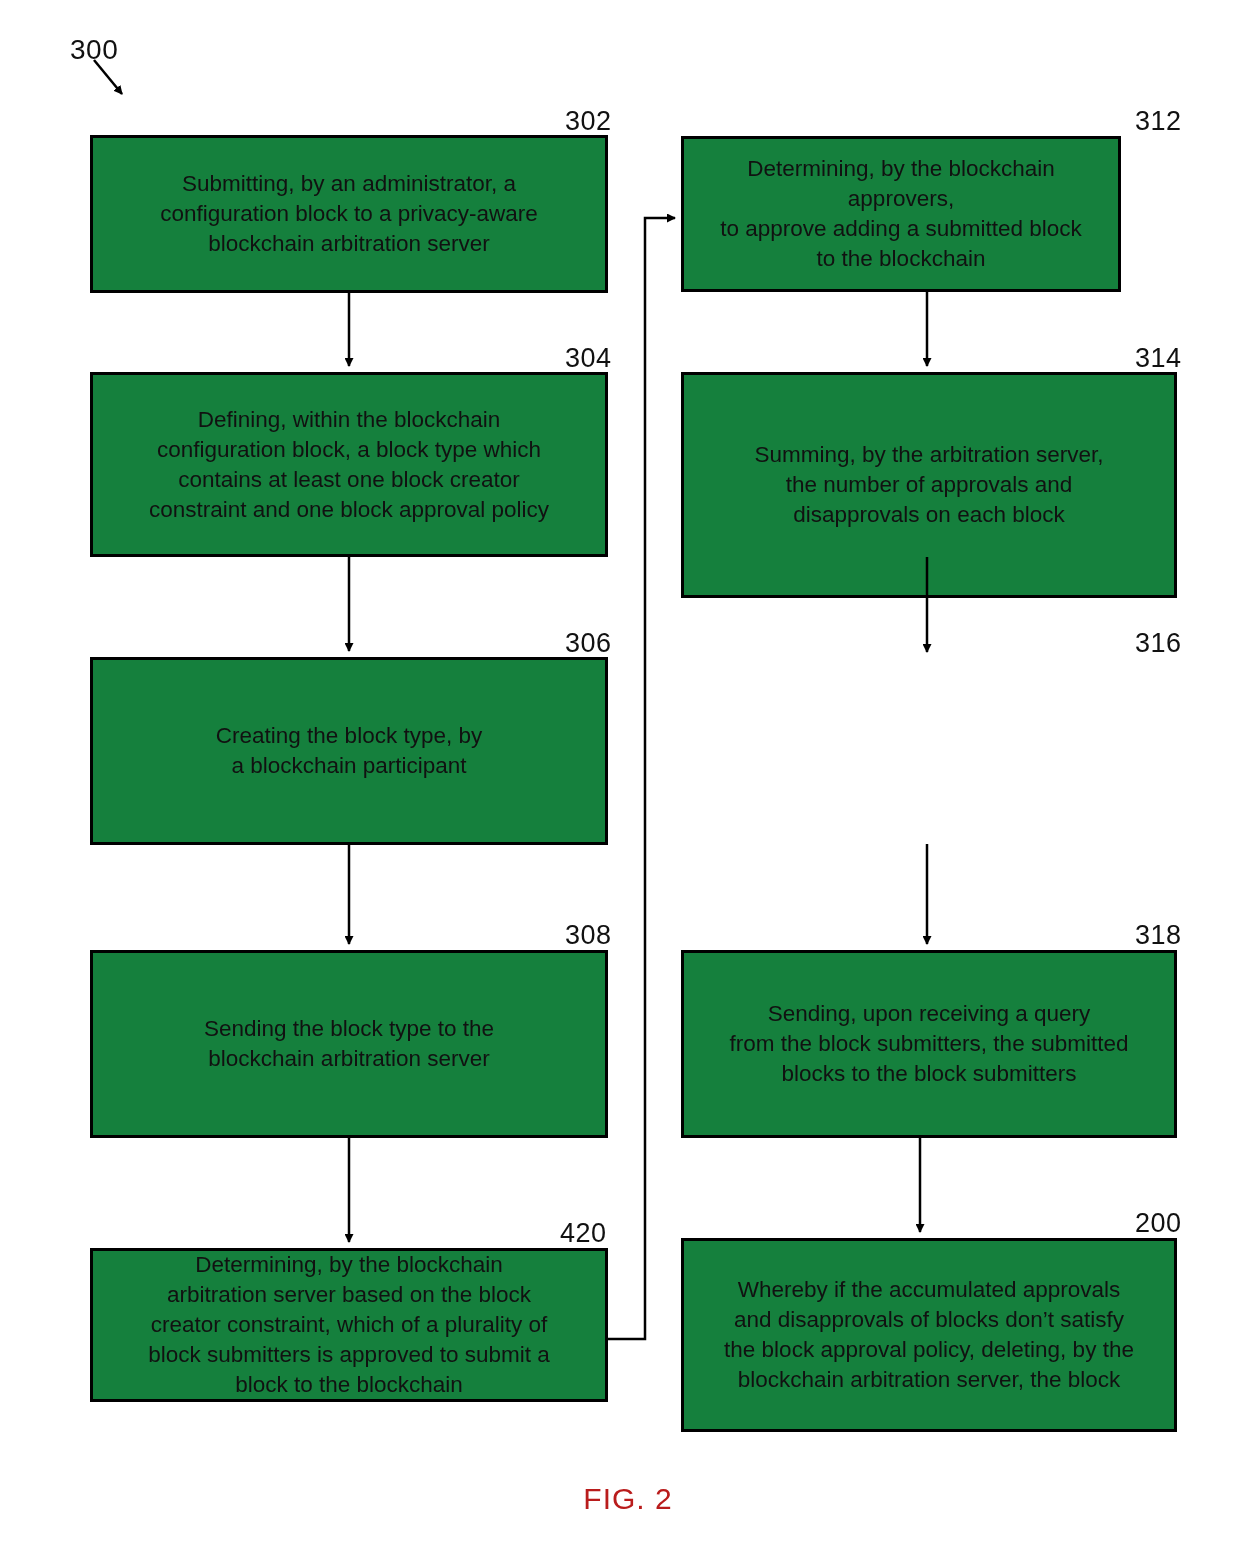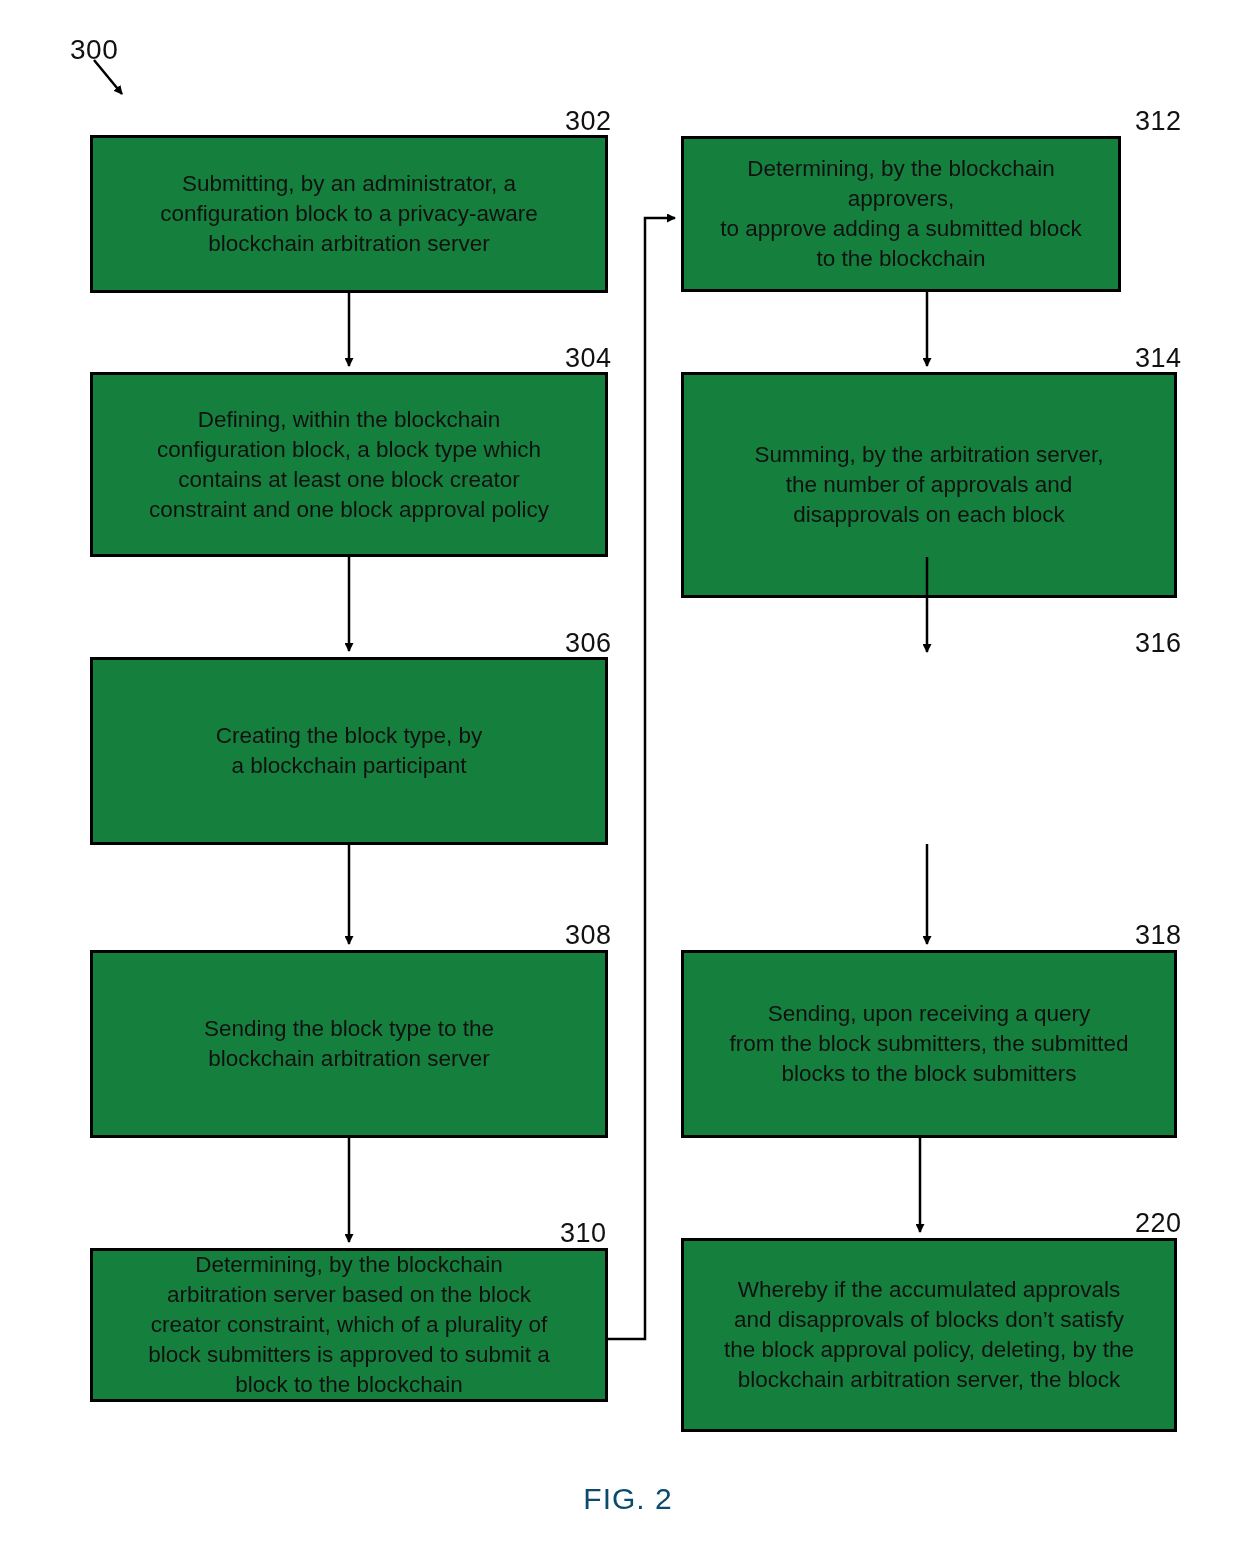--- a/index.html
+++ b/index.html
@@ -62,21 +62,21 @@
 
   
   .figure-caption {
     position: absolute;
     left: 16px;
     right: 0;
     top: 1482px;
     text-align: center;
     font-size: 30px;
     letter-spacing: 1px;
-    color: #0c4a6e;
+    color: #b91c1c;
   }
 
   
   #connector-layer {
     position: absolute;
     left: 0;
     top: 0;
     width: 1240px;
     height: 1565px;
     pointer-events: none;
@@ -109,21 +109,21 @@
     <div class="box-text">Creating the block type, by
 a blockchain participant</div>
   </div>
 
   <div class="step-ref" style="left:565px; top:922px;">308</div>
   <div class="process-box" style="left:90px; top:950px; width:518px; height:188px;">
     <div class="box-text">Sending the block type to the
 blockchain arbitration server</div>
   </div>
 
-  <div class="step-ref" style="left:560px; top:1220px;">310</div>
+  <div class="step-ref" style="left:560px; top:1220px;">420</div>
   <div class="process-box" style="left:90px; top:1248px; width:518px; height:154px;">
     <div class="box-text">Determining, by the blockchain
 arbitration server based on the block
 creator constraint, which of a plurality of
 block submitters is approved to submit a
 block to the blockchain</div>
   </div>
 
   <div class="step-ref" style="left:1135px; top:108px;">312</div>
   <div class="process-box" style="left:681px; top:136px; width:440px; height:156px;">
@@ -141,21 +141,21 @@
 
   <div class="step-ref" style="left:1135px; top:630px;">316</div>
 
   <div class="step-ref" style="left:1135px; top:922px;">318</div>
   <div class="process-box" style="left:681px; top:950px; width:496px; height:188px;">
     <div class="box-text">Sending, upon receiving a query
 from the block submitters, the submitted
 blocks to the block submitters</div>
   </div>
 
-  <div class="step-ref" style="left:1135px; top:1210px;">220</div>
+  <div class="step-ref" style="left:1135px; top:1210px;">200</div>
   <div class="process-box" style="left:681px; top:1238px; width:496px; height:194px;">
     <div class="box-text">Whereby if the accumulated approvals
 and disapprovals of blocks don’t satisfy
 the block approval policy, deleting, by the
 blockchain arbitration server, the block</div>
   </div>
 
   <svg id="connector-layer" viewBox="0 0 1240 1565" xmlns="http://www.w3.org/2000/svg">
     <defs>
       <marker id="arrowhead" markerWidth="9" markerHeight="9" refX="8" refY="4.5" orient="auto" markerUnits="userSpaceOnUse">

